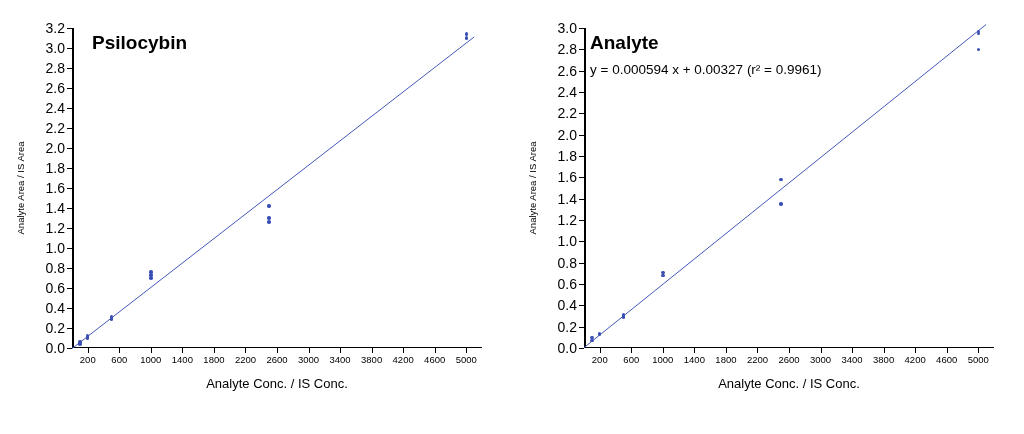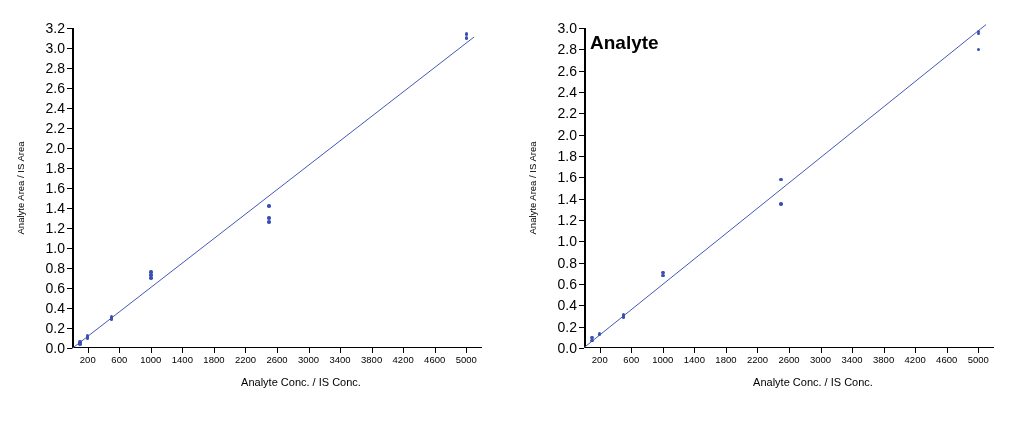--- a/index.html
+++ b/index.html
@@ -83,24 +83,23 @@
     font-size: 9.5px;
     color: #000;
     white-space: nowrap;
   }
   .axis-title-x {
     position: absolute;
     top: 100%;
     margin-top: 28px;
     left: 50%;
     transform: translateX(-50%);
-    font-size: 11px;
-    color: #000;
-    white-space: nowrap;
-    margin-left: 24px;
+    font-size: 13px;
+    color: #000;
+    white-space: nowrap;
   }
   .axis-title-y {
     position: absolute;
     left: -52px;
     top: 50%;
     transform: translate(-50%, -50%) rotate(-90deg);
     font-size: 9.5px;
     color: #000;
     white-space: nowrap;
   }
@@ -138,20 +137,21 @@
     border-radius: 50%;
   }
 </style>
 </head>
 <body>
 
 <div class="page">
 
   <div class="panel left">
     <div class="plot-wrap">
+      <div class="chart-title">Psilocybin</div>
       <div class="chart" id="chart0">
         <div class="axis-y"></div>
         <div class="axis-x"></div>
         <div class="axis-title-x">Analyte Conc. / IS Conc.</div>
         <div class="axis-title-y">Analyte Area / IS Area</div>
       <div class="tick-y" style="top: 320px;"></div>
           <div class="lbl-y" style="top: 320px;">0.0</div>
           <div class="tick-y" style="top: 300px;"></div>
           <div class="lbl-y" style="top: 300px;">0.2</div>
           <div class="tick-y" style="top: 280px;"></div>
@@ -227,20 +227,21 @@
           <div class="pt" style="left: 197.115px; top: 178px;"></div>
           <div class="pt" style="left: 394.231px; top: 10px;"></div>
           <div class="pt" style="left: 394.231px; top: 6px;"></div>
         </div>
     </div>
   </div>
 
   <div class="panel right">
     <div class="plot-wrap">
       <div class="chart-title">Analyte</div>
+      <div class="chart-eq">y = 0.000594 x + 0.00327  (r² = 0.9961)</div>
       <div class="chart" id="chart1">
         <div class="axis-y"></div>
         <div class="axis-x"></div>
         <div class="axis-title-x">Analyte Conc. / IS Conc.</div>
         <div class="axis-title-y">Analyte Area / IS Area</div>
       <div class="tick-y" style="top: 320px;"></div>
           <div class="lbl-y" style="top: 320px;">0.0</div>
           <div class="tick-y" style="top: 298.667px;"></div>
           <div class="lbl-y" style="top: 298.667px;">0.2</div>
           <div class="tick-y" style="top: 277.333px;"></div>

